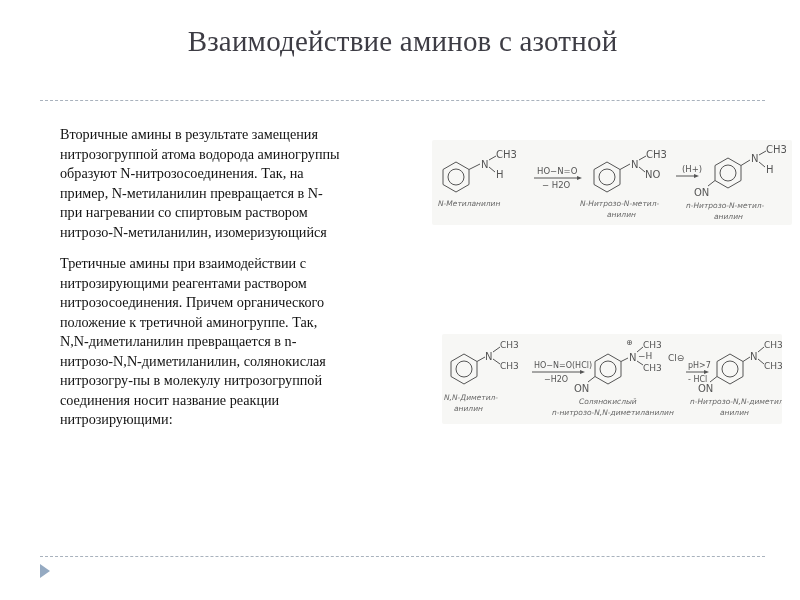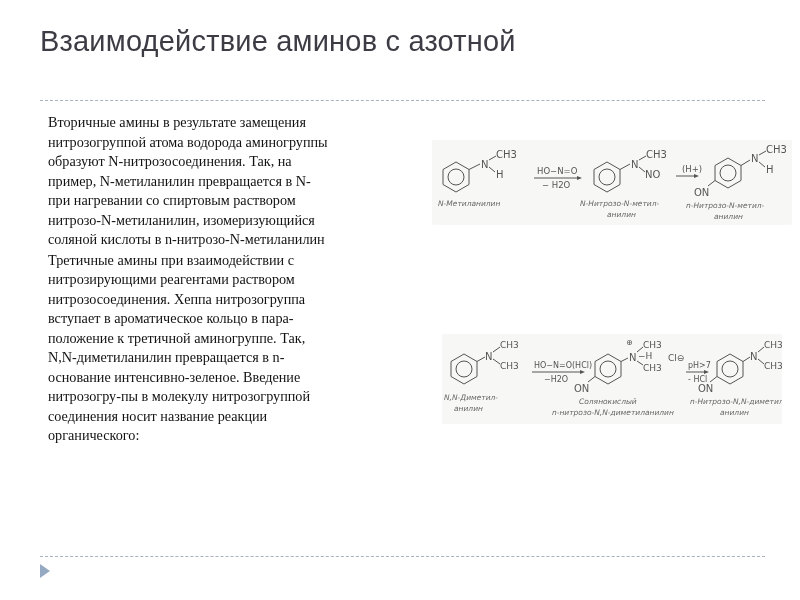--- a/index.html
+++ b/index.html
@@ -3,21 +3,22 @@
   <meta charset="utf-8">
   <style>
     html, body { margin: 0; padding: 0; }
     body {
       width: 800px; height: 600px; background: #ffffff;
       position: relative; overflow: hidden;
       font-family: "Liberation Serif", serif;
     }
     .title {
       position: absolute; left: 40px; top: 22px; width: 725px;
-      font-family: Liberation Sans, sans-serif;
+      text-align: center;
+      font-family: Liberation Serif, serif;
       font-size: 29px; line-height: 38px; color: #3d3c44;
       letter-spacing: 0.2px;
     }
     .divider {
       position: absolute; left: 40px; width: 725px; height: 0;
       border-top: 1px dashed #a9b2bd;
     }
     .divider.top { top: 100px; }
     .divider.bottom { top: 556px; }
     .bullet-marker {
@@ -25,21 +26,21 @@
       width: 0; height: 0;
       border-top: 7px solid transparent;
       border-bottom: 7px solid transparent;
       border-left: 10px solid #95aac2;
     }
     .text-col {
       position: absolute; left: 48px; top: 113px; width: 370px;
       font-size: 14.2px; line-height: 19.5px; color: #111111;
     }
     .para {
-      margin: 0; padding-left: 22px; text-indent: -22px;
+      margin: 12px; padding-left: 22px; text-indent: -22px;
     }
     .para.p2 { margin-top: 1px; }
     .line { display: block; }
     .scheme {
       position: absolute; background: #f7f7f5;
       border-radius: 2px;
     }
     .scheme.s1 { left: 432px; top: 140px; width: 360px; height: 85px; }
     .scheme.s2 { left: 442px; top: 334px; width: 340px; height: 90px; }
     .scheme svg { width: 100%; height: 100%; display: block; }
@@ -57,33 +58,31 @@
 <div class="divider top"></div>
 
 <div class="text-col">
   <p class="para p1">
     <span class="line">Вторичные амины в результате замещения</span>
     <span class="line">нитрозогруппой атома водорода аминогруппы</span>
     <span class="line">образуют N-нитрозосоединения. Так, на</span>
     <span class="line">пример, N-метиланилин превращается в N-</span>
     <span class="line">при нагревании со спиртовым раствором</span>
     <span class="line">нитрозо-N-метиланилин, изомеризующийся</span>
-    <span class="line">соляной кислоты в n-нитрозо-N-метиланилин</span>
   </p>
   <p class="para p2">
     <span class="line">Третичные амины при взаимодействии с</span>
     <span class="line">нитрозирующими реагентами раствором</span>
-    <span class="line">нитрозосоединения. Хеппа нитрозогруппа</span>
-    <span class="line">вступает в ароматическое кольцо в пара-</span>
+    <span class="line">нитрозосоединения. Причем органического</span>
     <span class="line">положение к третичной аминогруппе. Так,</span>
     <span class="line">N,N-диметиланилин превращается в n-</span>
-    <span class="line">основание интенсивно-зеленое. Введение</span>
+    <span class="line">нитрозо-N,N-диметиланилин, солянокислая</span>
     <span class="line">нитрозогру-пы в молекулу нитрозогруппой</span>
     <span class="line">соединения носит название реакции</span>
-    <span class="line">органического:</span>
+    <span class="line">нитрозирующими:</span>
   </p>
 </div>
 
 <div class="scheme s1">
   <svg viewBox="0 0 360 85" xmlns="http://www.w3.org/2000/svg">
 
     <g>
       <polygon class="bond" points="24,22 37,29.5 37,44.5 24,52 11,44.5 11,29.5"></polygon>
       <circle class="bond" cx="24" cy="37" r="8"></circle>
     </g>

